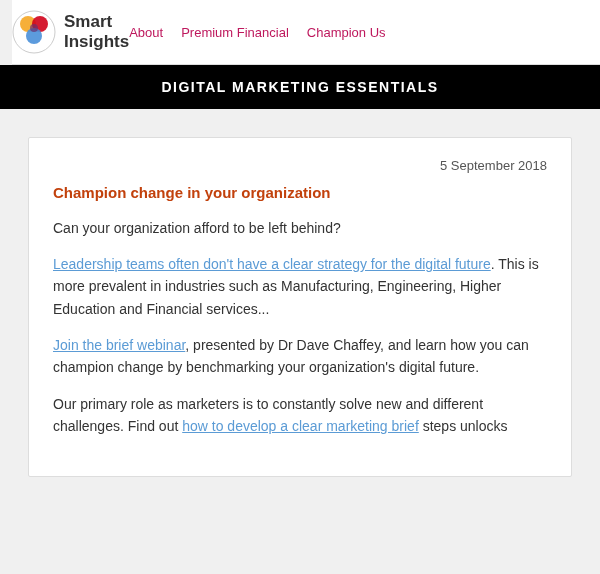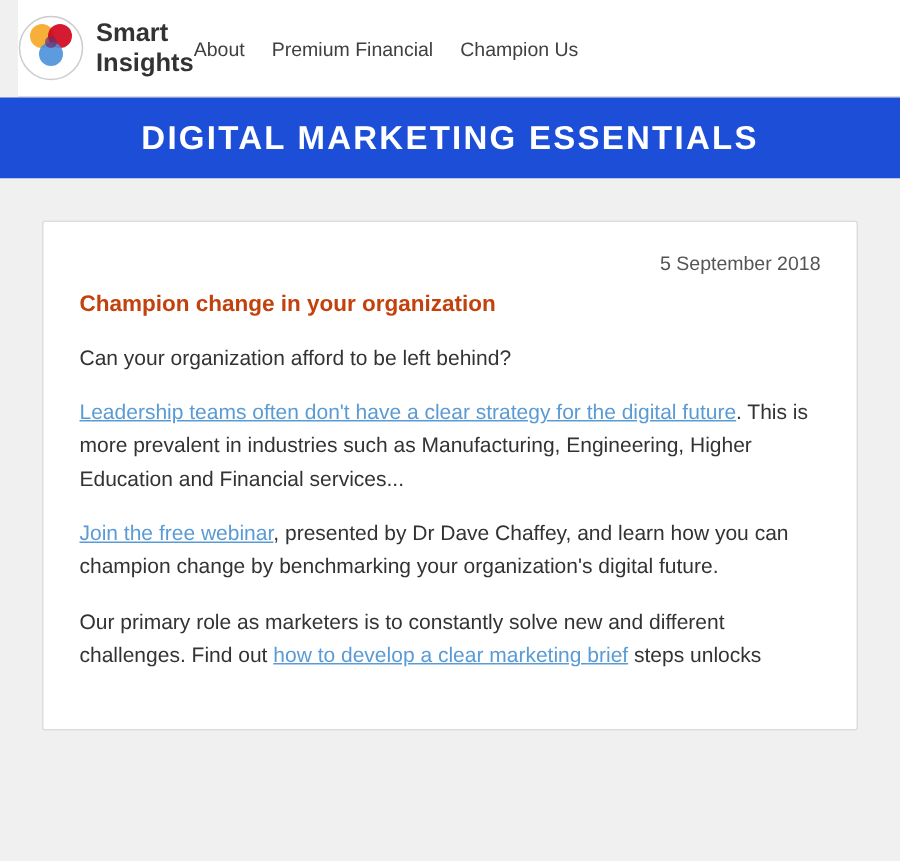--- a/index.html
+++ b/index.html
@@ -45,33 +45,33 @@
       line-height: 1.2;
     }
 
     #nav {
       display: flex;
       gap: 18px;
       align-items: center;
     }
 
     .nav-link {
-      color: #404040;
+      color: #be185d;
       text-decoration: none;
       font-size: 13px;
       cursor: pointer;
     }
 
     
     #banner {
-      background: #1d4ed8;
+      background: #000000;
       color: #fff;
       text-align: center;
       padding: 14px 20px;
-      font-size: 22px;
+      font-size: 14px;
       font-weight: bold;
       letter-spacing: 1.5px;
     }
 
     
     #content-wrapper {
       background: #f0f0f0;
       padding: 28px;
     }
 
@@ -149,21 +149,21 @@
 
     <div id="article-title">Champion change in your organization</div>
 
     <p class="article-paragraph">Can your organization afford to be left behind?</p>
 
     <p class="article-paragraph">
       <a class="article-link">Leadership teams often don't have a clear strategy for the digital future</a><span>. This is more prevalent in industries such as Manufacturing, Engineering, Higher Education and Financial services...</span>
     </p>
 
     <p class="article-paragraph">
-      <a class="article-link">Join the free webinar</a><span>, presented by Dr Dave Chaffey, and learn how you can champion change by benchmarking your organization's digital future.</span>
+      <a class="article-link">Join the brief webinar</a><span>, presented by Dr Dave Chaffey, and learn how you can champion change by benchmarking your organization's digital future.</span>
     </p>
 
 
     <p class="article-paragraph">
       <span>Our primary role as marketers is to constantly solve new and different challenges. Find out </span><a class="article-link">how to develop a clear marketing brief</a><span> steps unlocks</span>
     </p>
 
   </div>
 </div>
 

